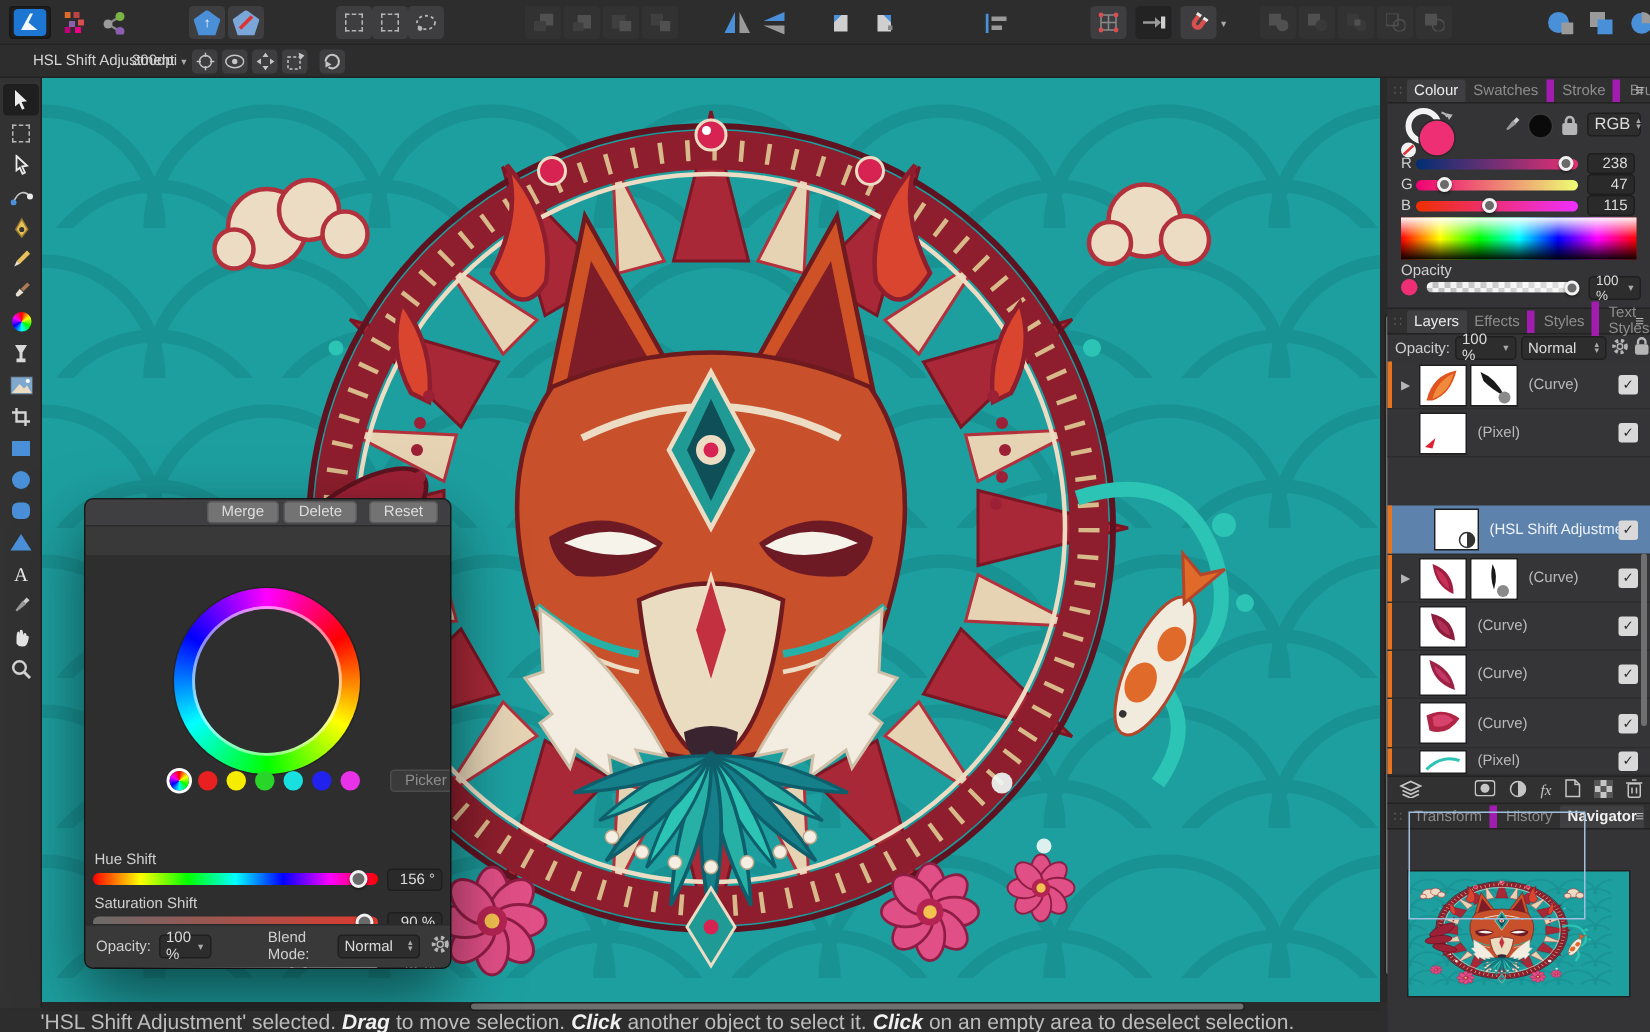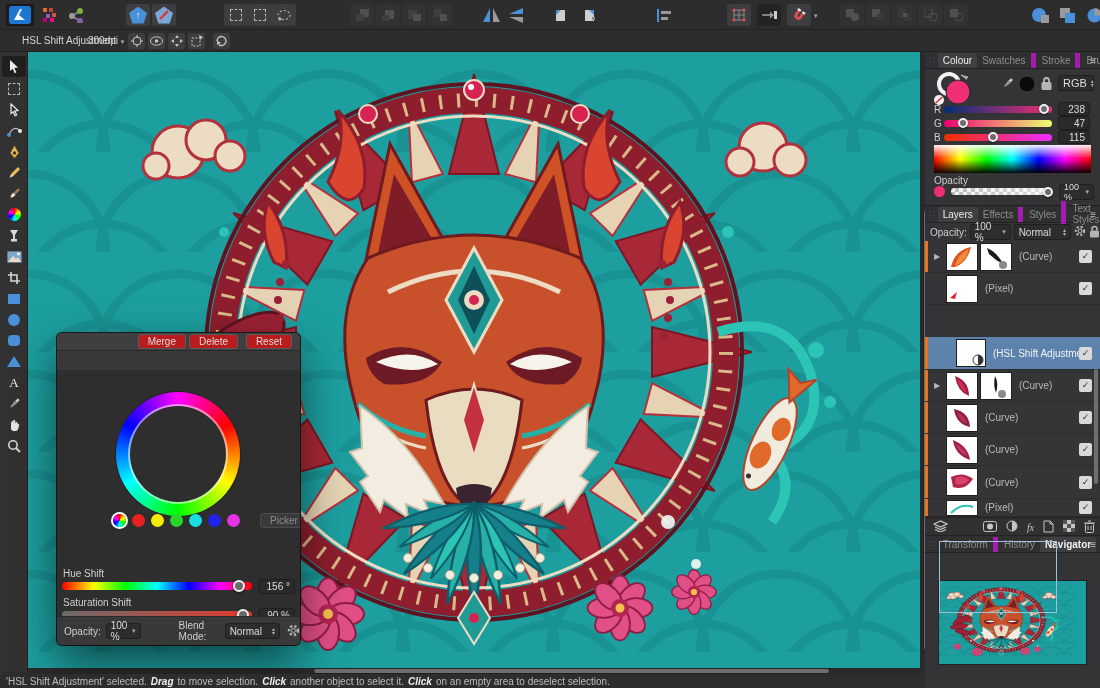--- a/index.html
+++ b/index.html
@@ -36,30 +36,30 @@
 
   
   .canvas{position:absolute; left:28px; top:52px; width:892px; height:616px; overflow:hidden; background:#1d9fa0;}
   .canvas svg{display:block;}
   .vscroll{position:absolute; left:920px; top:52px; width:5px; height:616px; background:#2a2a2b;}
   .vscroll .thumb{position:absolute; left:0; top:158px; width:5px; height:440px; border-radius:3px; background:#6f6f70;}
   .hscroll{position:absolute; left:28px; top:668px; width:892px; height:6px; background:#2a2a2b;}
   .hscroll .thumb{position:absolute; left:282px; top:1px; width:515px; height:4px; border-radius:2px; background:#6f6f70;}
 
   
-  .statusbar{position:absolute; left:0; top:674px; width:925px; height:14px; background:var(--bg1); color:#bdbdbd; font-size:10px; padding-left:6px; display:flex; gap:4px; align-items:center; white-space:nowrap;}
+  .statusbar{position:absolute; left:0; top:674px; width:925px; height:14px; background:var(--bg1); color:#bdbdbd; font-size:14px; padding-left:27px; display:flex; gap:4px; align-items:center; white-space:nowrap;}
   .statusbar b{color:#f0f0f0;font-style:italic;}
 
   
   .hsl{position:absolute; left:57px; top:333px; width:243px; height:312px; background:#39393a; border-radius:5px; box-shadow:0 18px 45px rgba(0,0,0,.55), 0 0 0 1px #1c1c1c; overflow:hidden;}
   .hsl .titlebar{height:19px; display:flex; align-items:center; justify-content:center; position:relative; font-size:11px; color:#ddd; background:#3f3f41;}
   .hsl .dots{position:absolute; left:8px; top:5px; display:flex; gap:6px;}
   .hsl .dots i{width:9px;height:9px;border-radius:50%;background:#5c5c5e;}
   .hsl .hdr{height:18px; background:#3f3f41; border-bottom:1px solid #2a2a2a; position:relative;}
-  .pbtn{position:absolute; top:1px; height:15px; padding:0 9px; font-size:10px; color:#ddd; background:#b91c1c; border:1px solid #5a5a5c; border-radius:3px; display:flex; align-items:center;}
+  .pbtn{position:absolute; top:1px; height:15px; padding:0 9px; font-size:10px; color:#ddd; background:#737373; border:1px solid #5a5a5c; border-radius:3px; display:flex; align-items:center;}
   .hsl .body{position:absolute; left:0; top:37px; right:0; bottom:29px; background:#2e2e2f;}
   .wheel{position:absolute; left:59px; top:22px; width:124px; height:124px; border-radius:50%;
      background:conic-gradient(from 0deg,#f0f,#f00,#ff0,#0f0,#0ff,#00f,#f0f); box-shadow:0 0 0 1px #242425;}
   .wheel .hole{position:absolute; left:14px; top:14px; width:96px; height:96px; border-radius:50%; background:#2e2e2f; box-shadow:0 0 0 2px rgba(255,255,255,.55);}
   .dotrow{position:absolute; left:56px; top:144px; display:flex; gap:6px; align-items:center;}
   .cdot{width:13px;height:13px;border-radius:50%;}
   .cdot.sel{box-shadow:0 0 0 2px #fff;}
   .hsl .slab{position:absolute; left:6px; font-size:10px; color:#cfcfcf;}
   .hslider{position:absolute; left:5px; width:190px; height:8px; border-radius:4px;}
   .handle{position:absolute; top:50%; width:12px; height:12px; border:2px solid #f2f2f2; background:#6a6a6a; border-radius:50%; transform:translate(-50%,-50%); box-shadow:0 1px 2px rgba(0,0,0,.5);}

